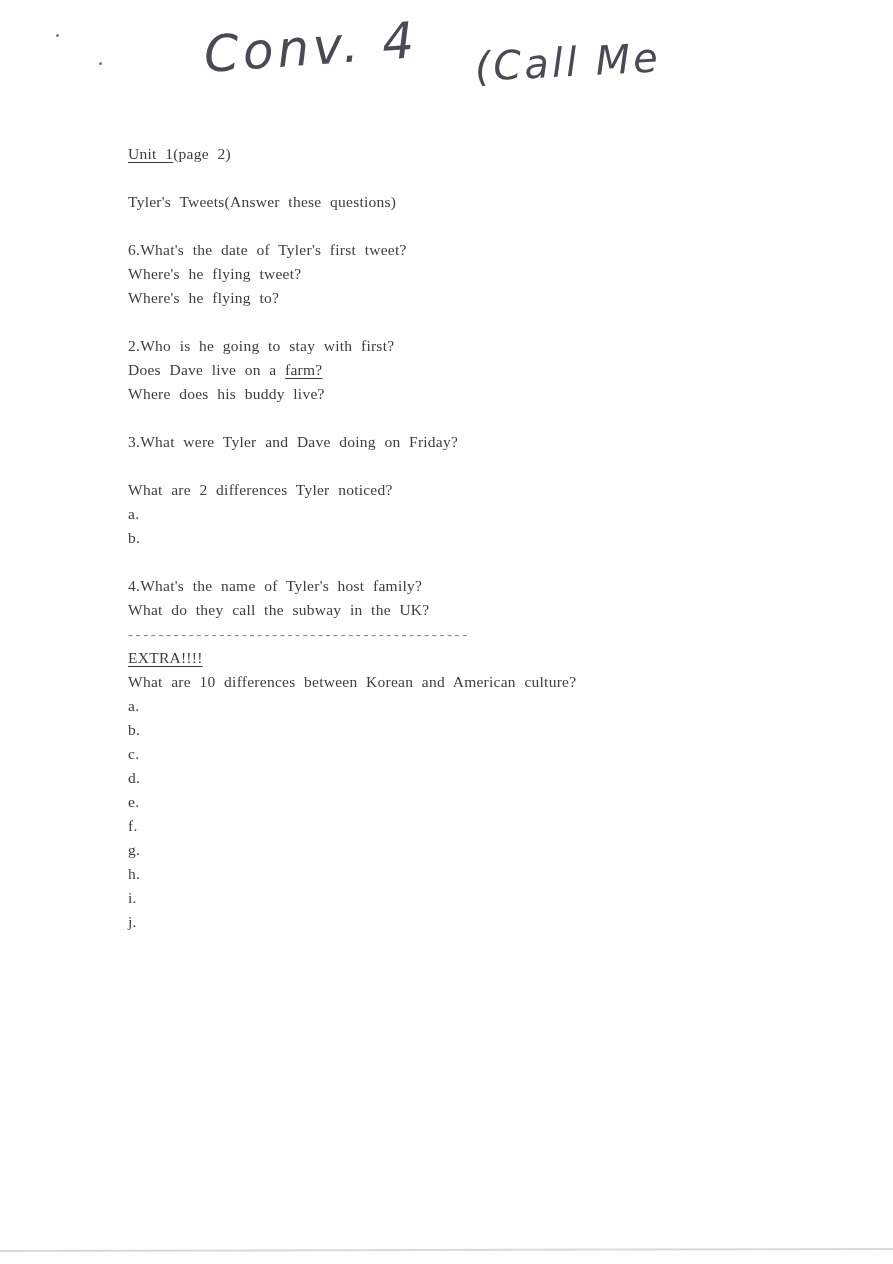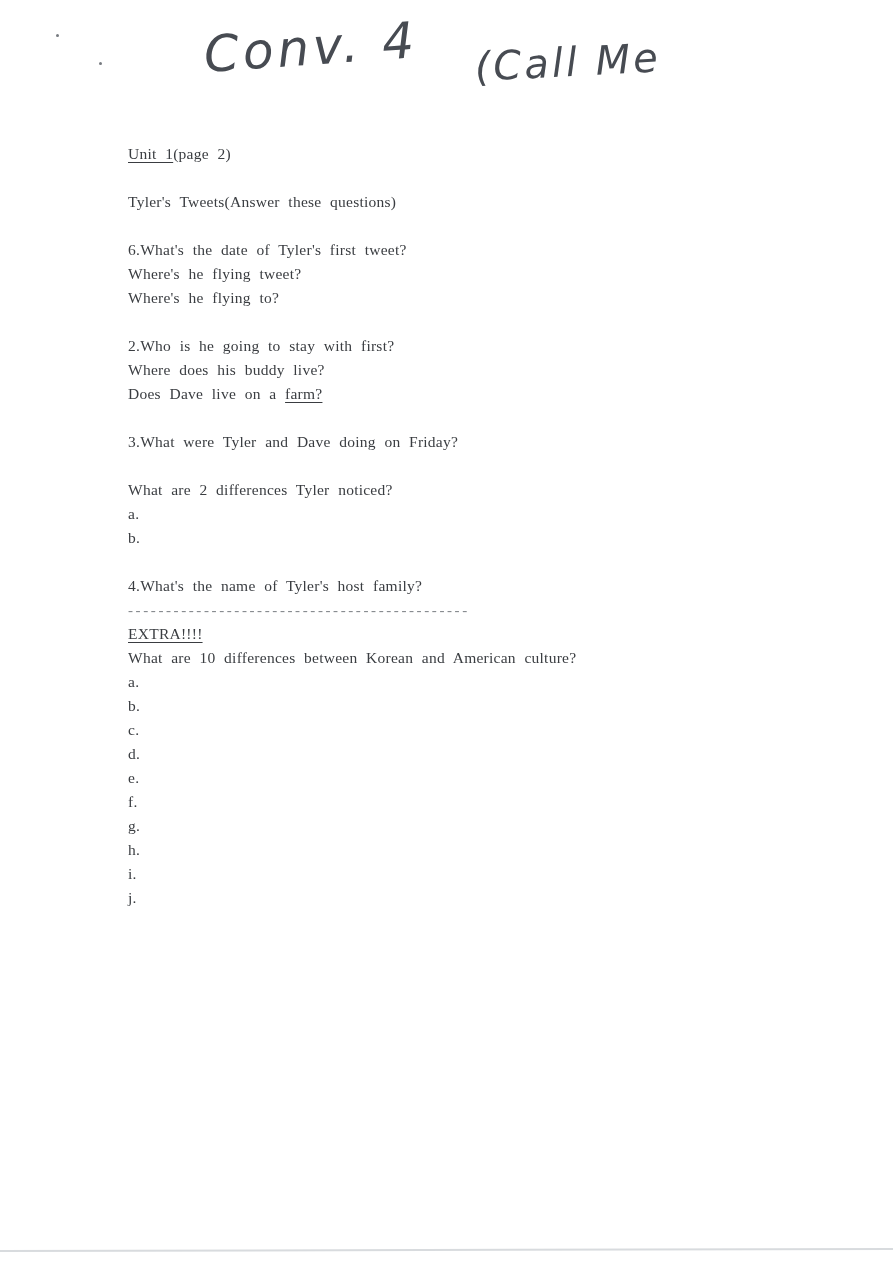--- a/index.html
+++ b/index.html
@@ -101,30 +101,31 @@
 <div class="doc">
     <div class="line"><span class="u">Unit 1</span><span>(page 2)</span></div>
     <div class="line"></div>
     <div class="line"><span>Tyler's Tweets(Answer these questions)</span></div>
     <div class="line"></div>
     <div class="line"><span>6.What's the date of Tyler's first tweet?</span></div>
     <div class="line"><span>Where's he flying tweet?</span></div>
     <div class="line"><span>Where's he flying to?</span></div>
     <div class="line"></div>
     <div class="line"><span>2.Who is he going to stay with first?</span></div>
+    <div class="line"><span>Does Dave live on a </span><span class="u">farm?</span></div>
     <div class="line"><span>Where does his buddy live?</span></div>
-    <div class="line"><span>Does Dave live on a </span><span class="u">farm?</span></div>
     <div class="line"></div>
     <div class="line"><span>3.What were Tyler and Dave doing on Friday?</span></div>
     <div class="line"></div>
     <div class="line"><span>What are 2 differences Tyler noticed?</span></div>
     <div class="line"><span>a.</span></div>
     <div class="line"><span>b.</span></div>
     <div class="line"></div>
     <div class="line"><span>4.What's the name of Tyler's host family?</span></div>
+    <div class="line"><span>What do they call the subway in the UK?</span></div>
     <div class="line dashed"><span>---------------------------------------------</span></div>
     <div class="line"><span class="u">EXTRA!!!!</span></div>
     <div class="line"><span>What are 10 differences between Korean and American culture?</span></div>
     <div class="line"><span>a.</span></div>
     <div class="line"><span>b.</span></div>
     <div class="line"><span>c.</span></div>
     <div class="line"><span>d.</span></div>
     <div class="line"><span>e.</span></div>
     <div class="line"><span>f.</span></div>
     <div class="line"><span>g.</span></div>

